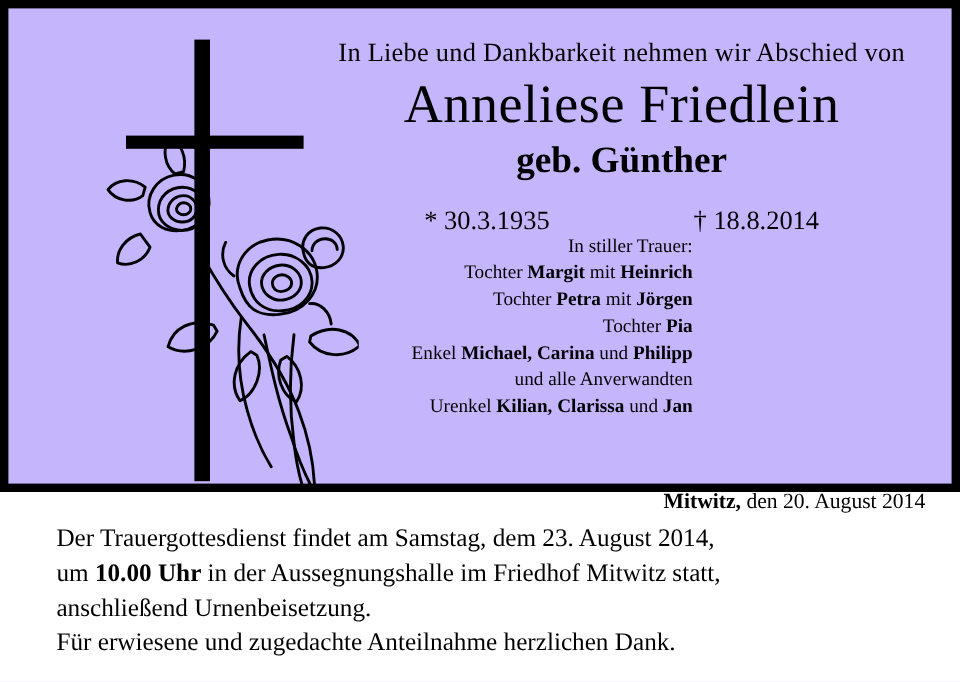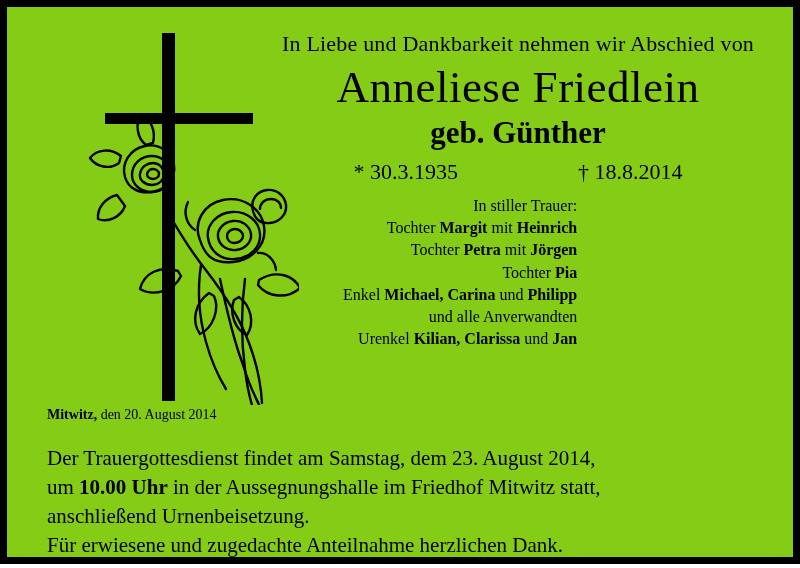--- a/index.html
+++ b/index.html
@@ -11,23 +11,23 @@
     width: 800px;
     height: 568px;
     overflow: hidden;
     font-family: "Liberation Serif", serif;
     color: #000000;
   }
   .obituary {
     position: relative;
     box-sizing: border-box;
     width: 800px;
-    height: 564px;
+    height: 410px;
     border: 7px solid #000000;
-    background: #84cc16;
+    background: #c4b5fd;
     padding: 10px 16px 10px 16px;
   }
   .inner {
     position: relative;
     width: 100%;
     height: 100%;
   }
 
   
   .artwork {
@@ -58,21 +58,21 @@
     margin-top: 6px;
     line-height: 1.1;
     white-space: nowrap;
   }
   .maiden-name {
     font-size: 31px;
     font-weight: bold;
     margin-top: 2px;
   }
   .dates {
-    margin-top: 8px;
+    margin-top: 20px;
     display: flex;
     justify-content: center;
     gap: 120px;
     font-size: 22px;
   }
   .date-item {
     white-space: nowrap;
   }
 
   
@@ -95,22 +95,23 @@
   .footer {
     position: absolute;
     left: 24px;
     right: 6px;
     top: 388px;
     font-size: 21px;
     line-height: 1.38;
     text-align: left;
   }
   .place-date {
-    font-size: 14px;
-    margin-bottom: 20px;
+    font-size: 18px;
+    margin-bottom: 4px;
+    text-align: right;
   }
   .place-date .place {
     font-weight: bold;
   }
   .service-text {
   }
   .service-text b {
     font-weight: bold;
   }
   .thanks-text {

